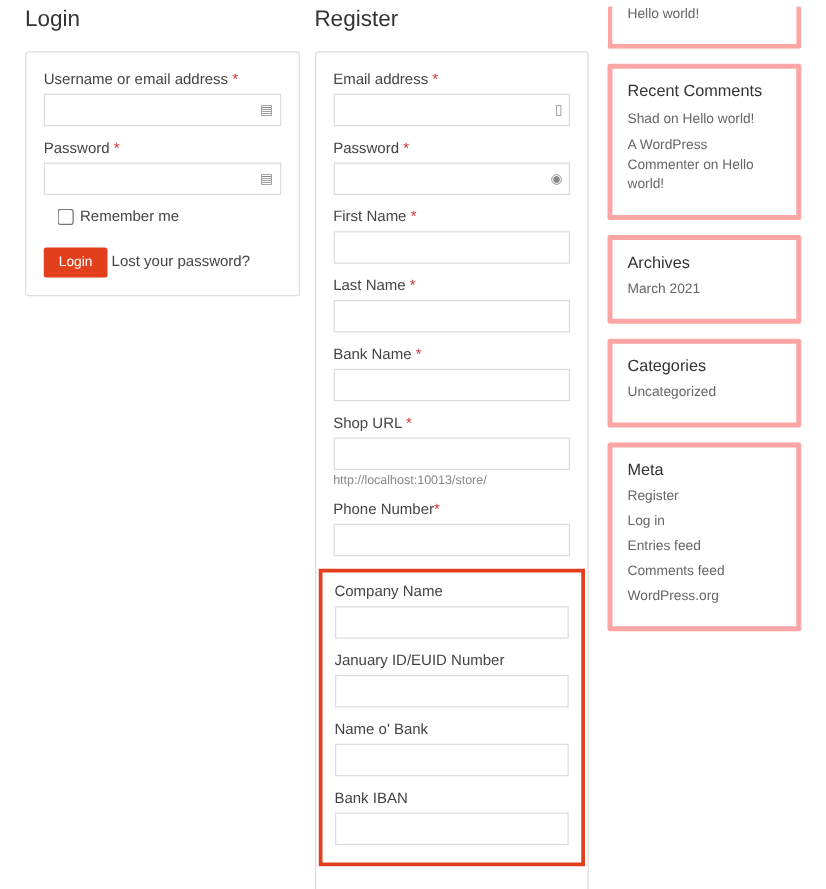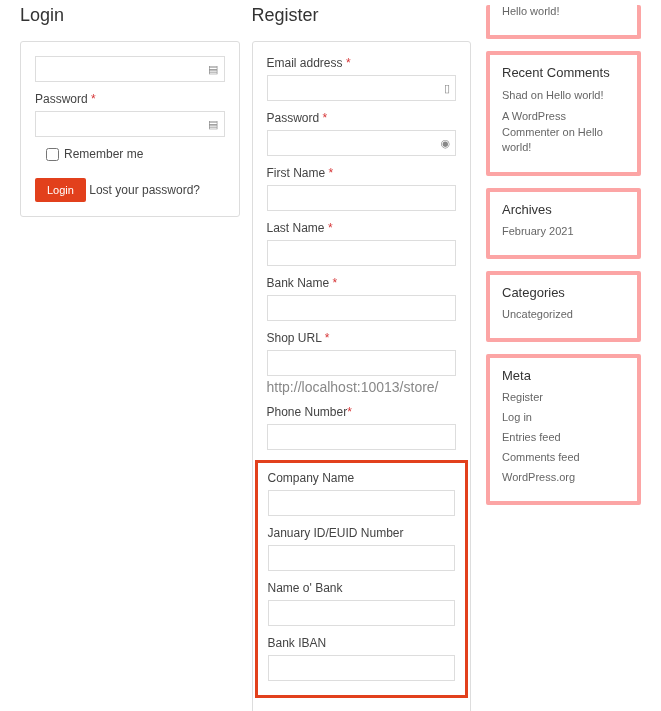--- a/index.html
+++ b/index.html
@@ -14,39 +14,40 @@
     .req { color: #d63638; }
     input[type="text"], input[type="password"], input[type="email"] {
       width: 100%; height: 26px; border: 1px solid #ddd; padding: 3px 8px;
       font-size: 12px; background: #fff;
     }
     .input-wrap { position: relative; }
     .input-icon { position: absolute; right: 6px; top: 50%; transform: translateY(-50%); color: #888; font-size: 11px; }
     .checkbox-row { display: flex; align-items: center; gap: 5px; margin-bottom: 12px; font-size: 12px; color: #444; padding-left: 11px; }
     .btn { background: #e2401c; color: #fff; border: none; padding: 6px 12px; font-size: 11px; cursor: pointer; border-radius: 2px; }
     .link { color: #444; font-size: 12px; text-decoration: none; display: inline-block; margin-top: 10px; }
-    .hint { font-size: 14px; color: #888; margin-top: 3px; }
+    .hint { font-size: 10px; color: #888; margin-top: 3px; }
     .highlight-box { border: 3px solid #e2401c; padding: 8px 10px 4px 10px; margin: 6px -12px; }
     .sidebar { width: 155px; }
     .widget { border: 4px solid #fca5a5; padding: 10px 12px; margin-bottom: 12px; border-radius: 2px; }
     .widget h3 { font-size: 13px; color: #333; font-weight: 500; margin-bottom: 8px; }
     .widget-item { font-size: 11px; color: #666; margin-bottom: 6px; line-height: 1.4; }
     .widget-item a { color: #666; text-decoration: none; text-align: right; }
     .widget-link { font-size: 11px; color: #666; display: block; margin-bottom: 8px; text-decoration: none; }
     input[type="checkbox"], input[type="radio"] { margin: 0; }
   </style>
 </head>
 <body>
 
 <div class="container">
   <div class="main">
     <div class="col">
       <h2>Login</h2>
       <div class="card">
         <div class="field">
+          <label><span>Username or email address</span> <span class="req">*</span></label>
           <div class="input-wrap">
             <input type="text" style="">
             <span class="input-icon">▤</span>
           </div>
         </div>
         <div class="field">
           <label><span>Password</span> <span class="req">*</span></label>
           <div class="input-wrap">
             <input type="password" style="">
             <span class="input-icon">▤</span>
@@ -131,21 +132,21 @@
       <h3>Recent Comments</h3>
       <div class="widget-item">
         <a href="#">Shad</a> <span>on</span> <a href="#">Hello world!</a>
       </div>
       <div class="widget-item">
         <a href="#">A WordPress Commenter</a> <span>on</span> <a href="#">Hello world!</a>
       </div>
     </div>
     <div class="widget">
       <h3>Archives</h3>
-      <a href="#" class="widget-link">February 2021</a>
+      <a href="#" class="widget-link">March 2021</a>
     </div>
     <div class="widget">
       <h3>Categories</h3>
       <a href="#" class="widget-link">Uncategorized</a>
     </div>
     <div class="widget">
       <h3>Meta</h3>
       <a href="#" class="widget-link">Register</a>
       <a href="#" class="widget-link">Log in</a>
       <a href="#" class="widget-link">Entries feed</a>

